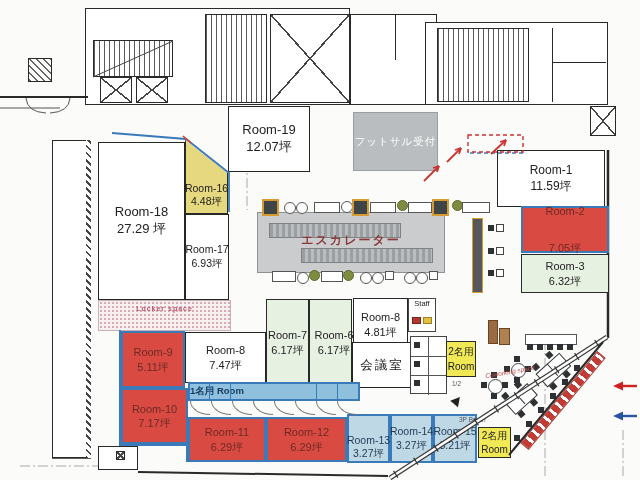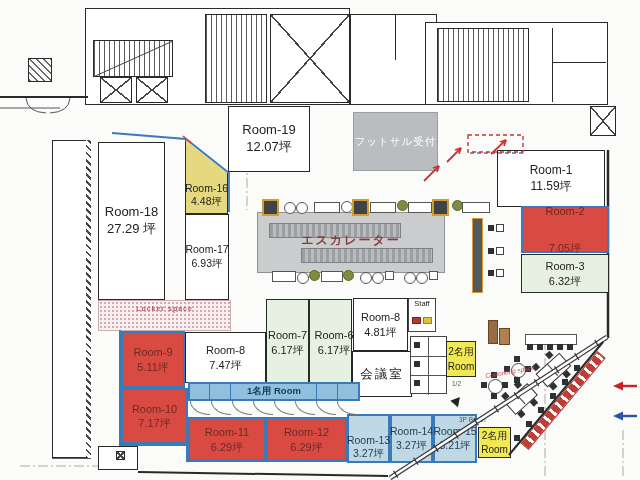--- a/index.html
+++ b/index.html
@@ -82,21 +82,21 @@
   <div class="abs" style="left:395px;top:14px;width:0;height:46px;border-left:1.4px solid #2a2a2a;"></div>
   <div class="abs wallbox" style="left:425px;top:22px;width:183px;height:83px;"></div>
   <div class="abs hatchV" style="left:437px;top:28px;width:92px;height:74px;"></div>
   <div class="abs" style="left:552px;top:28px;width:0;height:74px;border-left:1.3px solid #2a2a2a;"></div>
   <div class="abs" style="left:552px;top:62px;width:54px;height:0;border-top:1.3px solid #2a2a2a;"></div>
   <div class="abs xbox" style="left:590px;top:106px;width:26px;height:30px;"></div>
 
   <div class="abs" style="left:52px;top:140px;width:38px;height:318px;border:1.5px solid #2a2a2a;background:#fff;z-index:1;"></div>
   <div class="abs" style="left:86px;top:140px;width:5px;height:318px;background:repeating-linear-gradient(45deg,#444 0 2px,#fff 2px 5px);z-index:1;"></div>
 
-  <div class="room c-white lg" style="left:98px;top:142px;width:67px;height:158px;">
+  <div class="room c-white lg" style="left:98px;top:142px;width:87px;height:158px;">
     <span>Room-18</span>
     <span>27.29 坪</span>
   </div>
   <div class="room c-ymut sm" style="left:185px;top:140px;width:43px;height:74px;clip-path:polygon(0 0,100% 45%,100% 100%,0 100%);justify-content:flex-end;padding-bottom:4px;">
     <span>Room-16</span>
     <span>4.48坪</span>
   </div>
   <div class="room c-white sm" style="left:185px;top:214px;width:44px;height:86px;">
     <span>Room-17</span>
     <span>6.93坪</span>
@@ -155,21 +155,21 @@
   </div>
   <div class="room c-lblue sm" style="left:390px;top:414px;width:43px;height:49px;">
     <span>Room-14</span>
     <span>3.27坪</span>
   </div>
   <div class="room c-lblue sm" style="left:433px;top:414px;width:44px;height:49px;">
     <span>Room-15</span>
     <span>3.21坪</span>
   </div>
 
-  <div class="room c-white" style="left:352px;top:351px;width:60px;height:46px;letter-spacing:2px;font-size:12.5px;">
+  <div class="room c-white" style="left:352px;top:342px;width:60px;height:46px;letter-spacing:2px;font-size:12.5px;">
     <span>会議室</span>
   </div>
   <div class="abs graybox" style="left:353px;top:112px;width:85px;height:59px;">
     <span>フットサル受付</span>
   </div>
 
   <div class="abs stipple" style="left:98px;top:300px;width:133px;height:31px;z-index:1;text-align:center;padding-top:4px;font-size:7px;font-weight:bold;color:#b85a6e;letter-spacing:1px;">
     <span>Locker space</span>
   </div>
 
@@ -193,21 +193,21 @@
     <div class="chair" style="left:3px;top:24px;"></div>
     <div class="chair" style="left:3px;top:43px;"></div>
   </div>
 
   <div class="room c-yellow" style="left:446px;top:341px;width:30px;height:36px;font-size:10px;line-height:1.5;z-index:3;">
     <span>2名用</span>
     <span>Room</span>
   </div>
   <div class="tinytext" style="left:452px;top:380px;">1/2</div>
 
-  <div class="abs" style="left:188px;top:382px;width:172px;height:19px;background:var(--booth_blue,#8fc0dd);border:2px solid var(--border_blue,#3a7ab8);z-index:2;display:flex;align-items:center;justify-content:center;font-size:9.5px;color:#14395f;font-weight:bold;">
+  <div class="abs" style="left:188px;top:382px;width:172px;height:19px;background:var(--booth_blue,#8fc0dd);border:2px solid var(--border_blue,#3a7ab8);z-index:2;display:flex;align-items:center;justify-content:flex-start;font-size:9.5px;color:#14395f;font-weight:bold;">
     <span>1名用 Room</span>
   </div>
   <div class="abs" style="left:209px;top:384px;width:0;height:15px;border-left:1px solid #3a7ab8;z-index:2;"></div>
   <div class="abs" style="left:230px;top:384px;width:0;height:15px;border-left:1px solid #3a7ab8;z-index:2;"></div>
   <div class="abs" style="left:316px;top:384px;width:0;height:15px;border-left:1px solid #3a7ab8;z-index:2;"></div>
   <div class="abs" style="left:337px;top:384px;width:0;height:15px;border-left:1px solid #3a7ab8;z-index:2;"></div>
   <div class="arc" style="left:190px;top:401px;"></div>
   <div class="arc" style="left:211px;top:401px;"></div>
   <div class="arc" style="left:232px;top:401px;"></div>
   <div class="arc" style="left:253px;top:401px;"></div>

